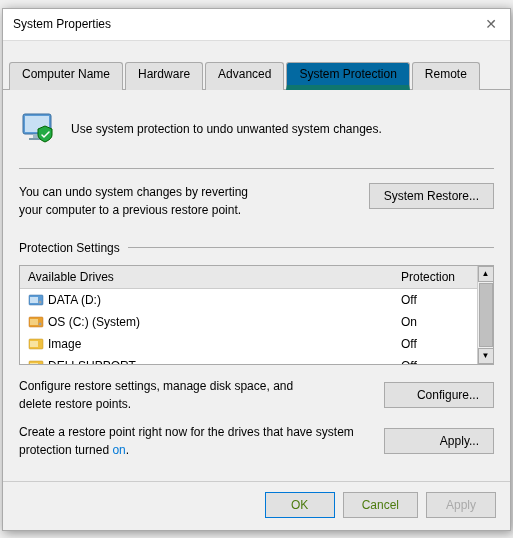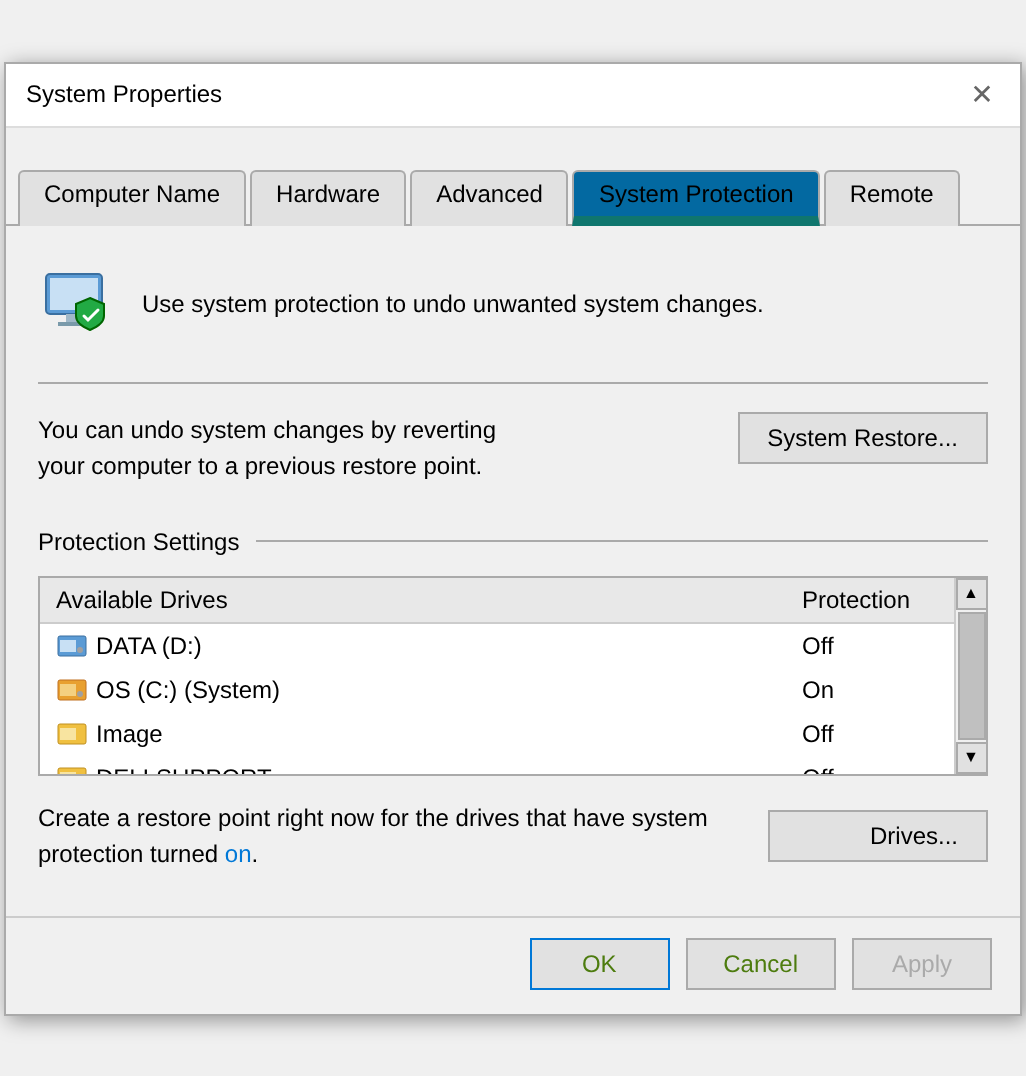--- a/index.html
+++ b/index.html
@@ -349,27 +349,32 @@
         </tbody>
       </table>
 
       <div class="scrollbar-track">
         <div class="scrollbar-up">▲</div>
         <div class="scrollbar-thumb"></div>
         <div class="scrollbar-down">▼</div>
       </div>
     </div>
 
+    <div class="action-row">
+      <span class="action-text" style="white-space:pre-line;">Configure restore settings, manage disk space, and
+delete restore points.</span>
+      <button class="btn">Configure...</button>
+    </div>
 
     <div class="action-row">
       <span class="action-text">
         <span>Create a restore point right now for the drives that
 have system protection turned </span><span style="color:#0078d7;">on</span>.
       </span>
-      <button class="btn">Drives...</button>
+      <button class="btn">Apply...</button>
     </div>
 
   </div>
 
   <div class="footer">
     <button class="footer-btn ok-btn">OK</button>
     <button class="footer-btn">Cancel</button>
     <button class="footer-btn" disabled="">Apply</button>
   </div>
 </div>

